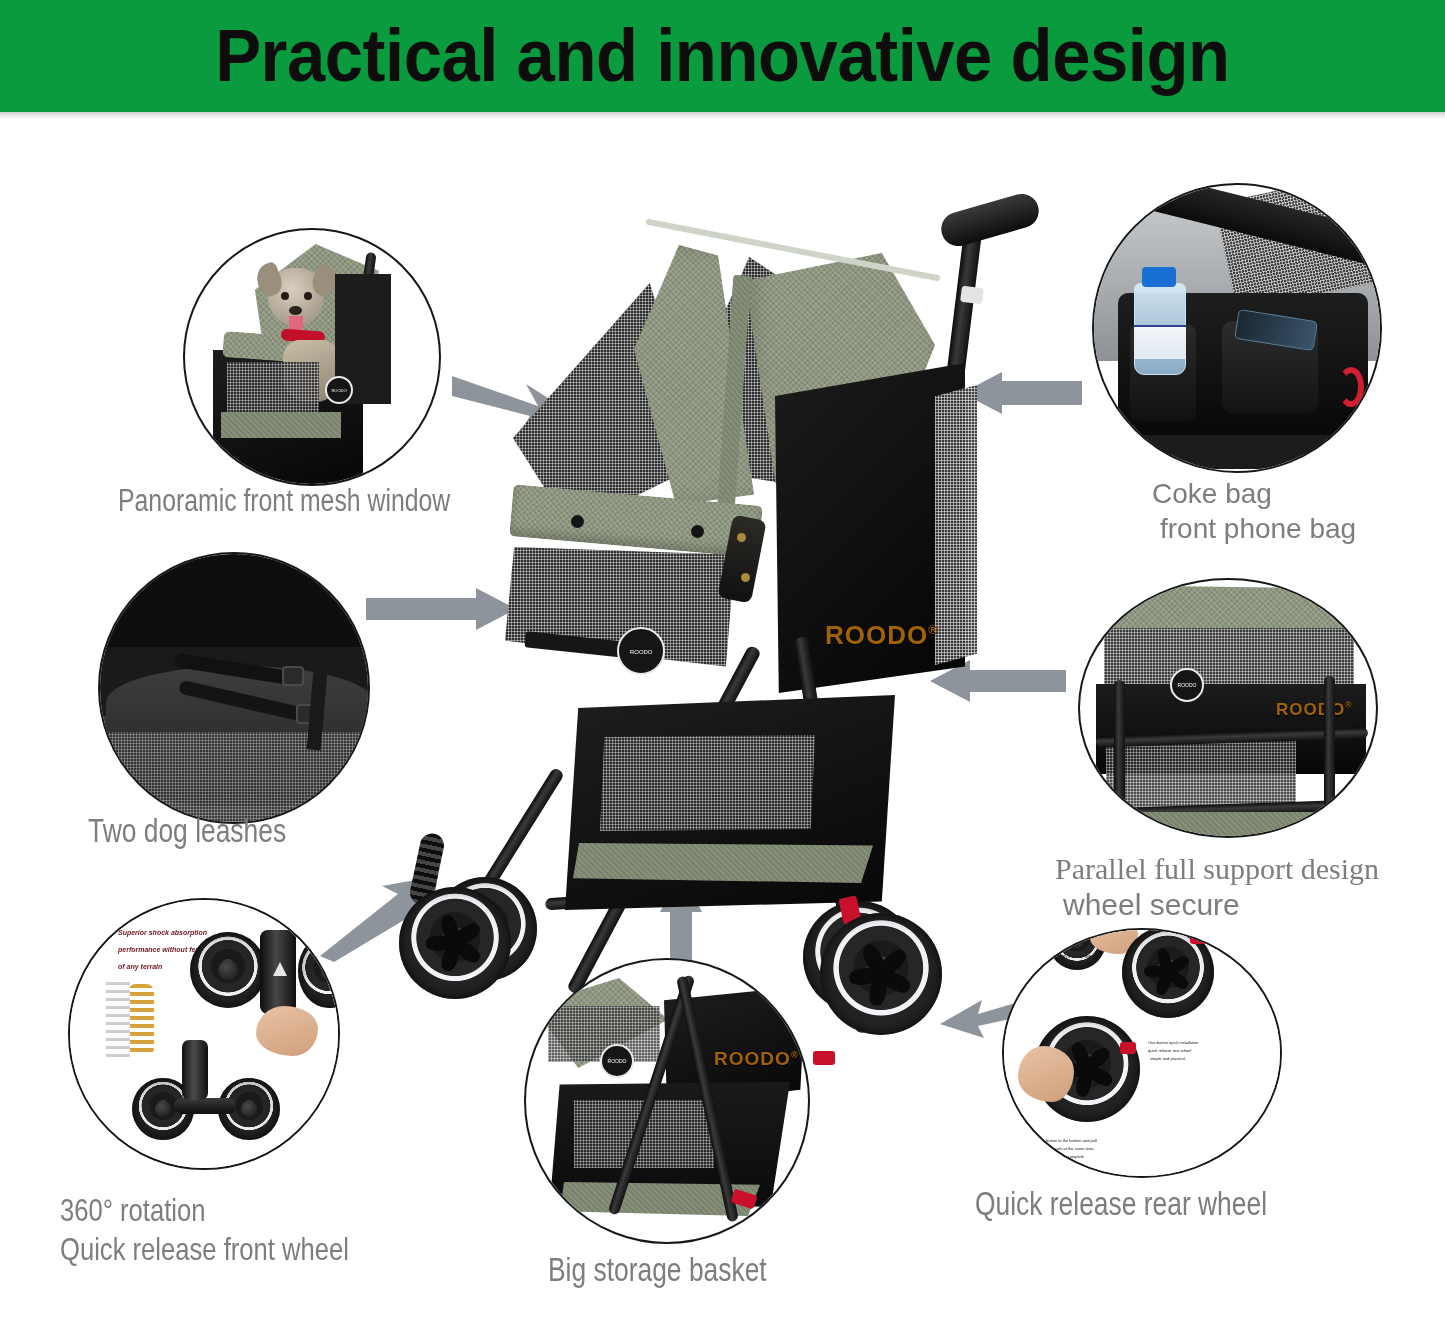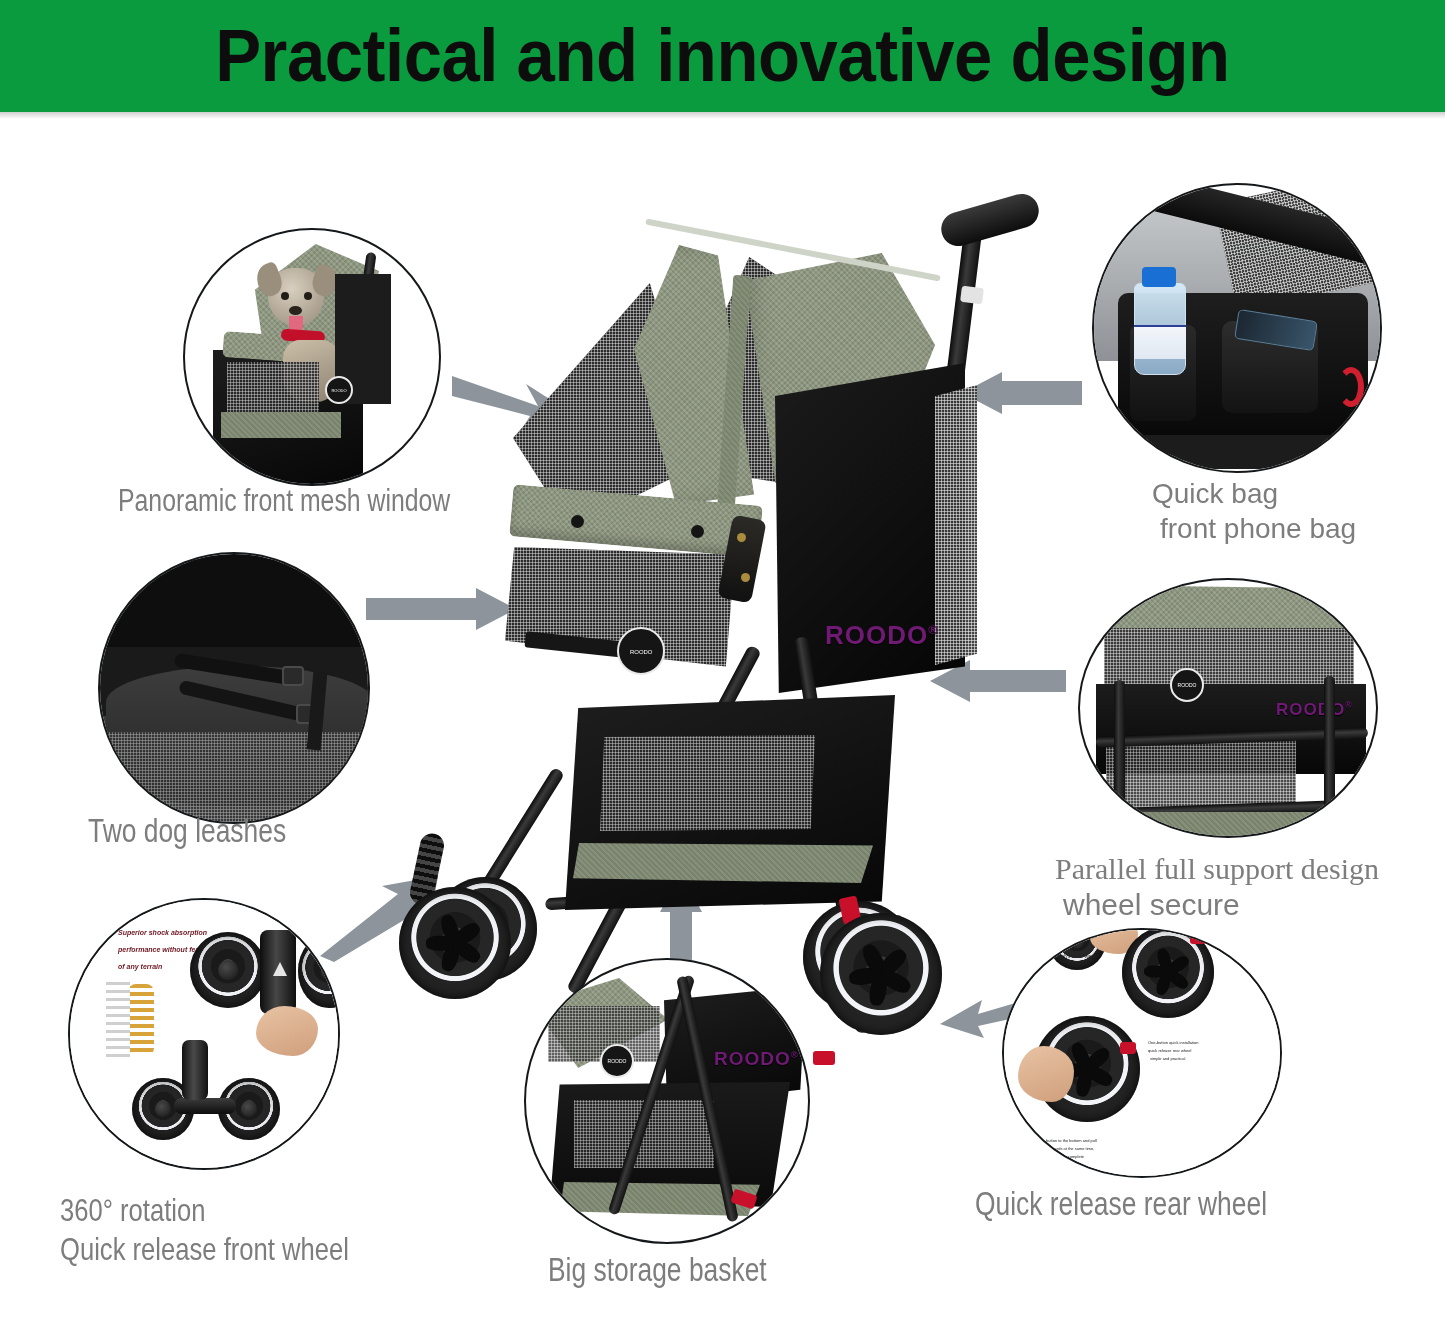--- a/index.html
+++ b/index.html
@@ -69,21 +69,21 @@
   }
   .fab-d{
     background-color:#79836c;
     background-image:
       repeating-linear-gradient(45deg, rgba(255,255,255,.10) 0 2px, transparent 2px 4px);
   }
   .tube{ background:linear-gradient(90deg,#0c0c0c,#3a3a3a 40%,#111); border-radius:6px; }
   .tube-h{ background:linear-gradient(180deg,#0c0c0c,#3a3a3a 40%,#111); border-radius:6px; }
 
   .brand{
-    position:absolute; color:#701a75; font-weight:bold;
+    position:absolute; color:#a16207; font-weight:bold;
     font-family:"Liberation Sans", sans-serif;
     letter-spacing:1px; text-shadow:0 1px 1px #000;
   }
   .brand sup{ font-size:.5em; vertical-align:super; }
 
   .logo-badge{
     position:absolute; border-radius:50%; background:#151515;
     border:2px solid #e9e9e9; display:flex; align-items:center;
     justify-content:center; color:#fff; overflow:hidden;
   }
@@ -344,21 +344,21 @@
     <div style="position:absolute; left:142px; top:130px; width:80px; height:30px;
                 background:linear-gradient(100deg,#1b2630,#39556b);
                 border-radius:5px; transform:rotate(9deg); border:1px solid #5a7f99;"></div>
 
     <div style="position:absolute; left:244px; top:182px; width:26px; height:40px;
                 border:6px solid #d01f2e; border-radius:50%; border-left-color:transparent;"></div>
     <div style="position:absolute; left:30px; top:250px; width:230px; height:34px;
                 background:#1c1c1c;"></div>
   </div>
 </div>
-<div class="cap" style="left:1152px; top:478px; font-size:28px;">Quick bag</div>
+<div class="cap" style="left:1152px; top:478px; font-size:28px;">Coke bag</div>
 <div class="cap" style="left:1160px; top:513px; font-size:28px;">front phone bag</div>
 
 <div class="circle" style="left:98px; top:552px; width:272px; height:272px;">
   <div class="inner">
     <div style="position:absolute; left:-6px; top:-6px; width:290px; height:290px;
                 background:linear-gradient(180deg,#0e0e0e 0 34%,#1a1a1a 34% 58%,#3b3b3b 58% 100%);"></div>
     <div style="position:absolute; left:6px; top:112px; width:268px; height:140px;
                 background:linear-gradient(180deg,#3d3d3d,#232323);
                 border-radius:50% 50% 40% 40% / 26% 26% 40% 40%;"></div>
     <div class="mesh-lite" style="position:absolute; left:0px; top:178px; width:276px; height:96px; opacity:.55;"></div>

